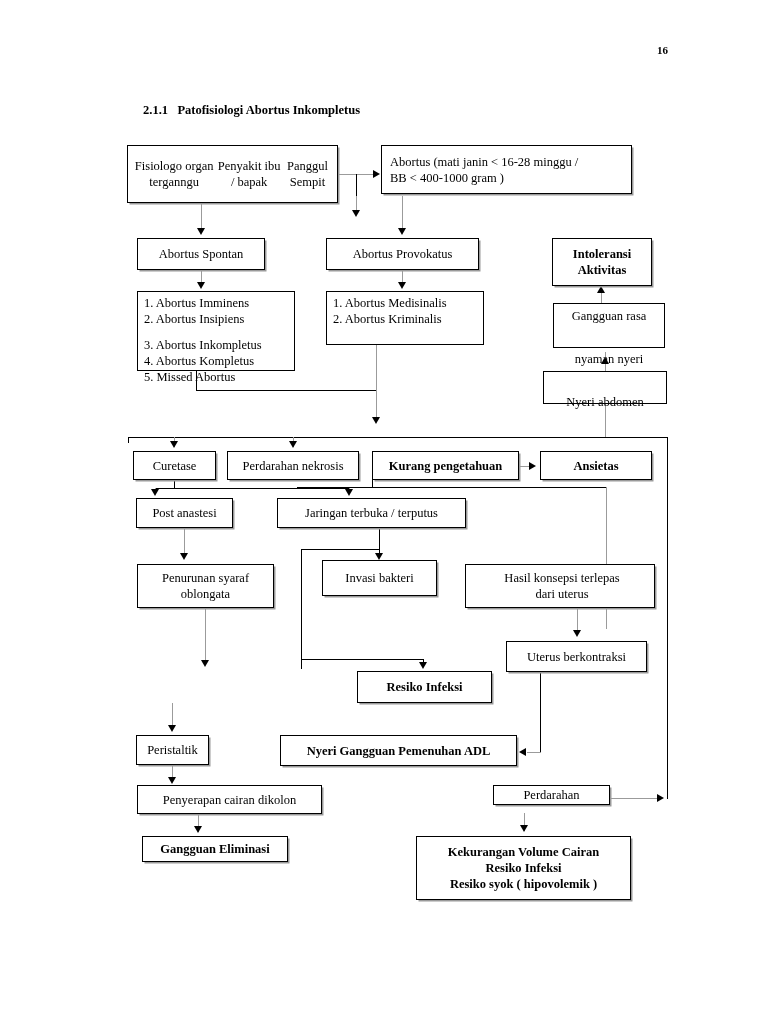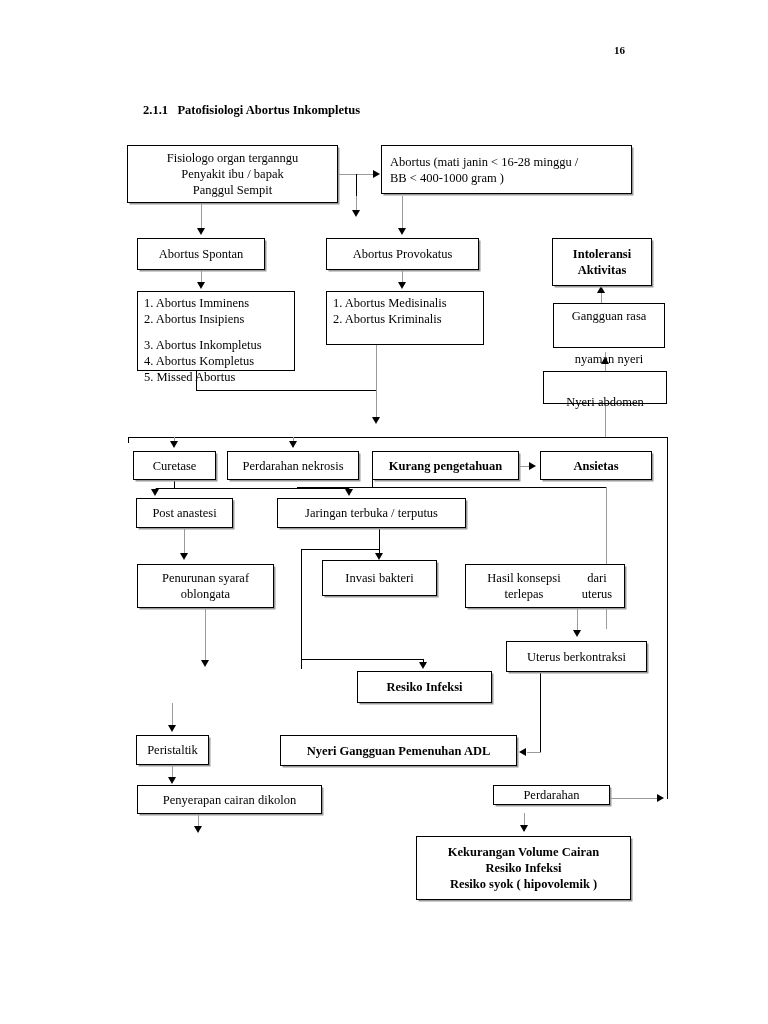--- a/index.html
+++ b/index.html
@@ -73,25 +73,25 @@
   .arw.down{border-left:4.6px solid transparent;border-right:4.6px solid transparent;border-top:7px solid #000;}
   .arw.up{border-left:4.6px solid transparent;border-right:4.6px solid transparent;border-bottom:7px solid #000;}
   .arw.right{border-top:4.6px solid transparent;border-bottom:4.6px solid transparent;border-left:7px solid #000;}
   .arw.left{border-top:4.6px solid transparent;border-bottom:4.6px solid transparent;border-right:7px solid #000;}
 </style>
 </head>
 <body>
 
 <div id="page">
 
-  <div class="pageno" style="left:614px;top:44px;">16</div>
+  <div class="pageno" style="left:657px;top:44px;">16</div>
 
   <div class="heading" style="left:143px;top:103px;">2.1.1   Patofisiologi Abortus Inkompletus</div>
 
-  <div class="box shadow" style="left:127px;top:145px;width:211px;height:58px;flex-direction:column;">
+  <div class="box shadow" style="left:127px;top:145px;width:211px;height:58px;flex-direction:row;">
     <span>Fisiologo organ terganngu</span>
     <span>Penyakit ibu / bapak</span>
     <span>Panggul Sempit</span>
   </div>
 
   <div class="box shadow" style="left:381px;top:145px;width:251px;height:49px;flex-direction:column;align-items:flex-start;text-align:left;padding-left:8px;">
     <span>Abortus (mati janin &lt; 16-28 minggu /</span>
     <span>BB &lt; 400-1000 gram )</span>
   </div>
 
@@ -136,38 +136,39 @@
 
   <div class="box shadow" style="left:277px;top:498px;width:189px;height:30px;">Jaringan terbuka / terputus</div>
 
   <div class="box shadow" style="left:137px;top:564px;width:137px;height:44px;flex-direction:column;">
     <span>Penurunan syaraf</span>
     <span>oblongata</span>
   </div>
 
   <div class="box shadow" style="left:322px;top:560px;width:115px;height:36px;">Invasi bakteri</div>
 
-  <div class="box shadow" style="left:465px;top:564px;width:160px;height:44px;flex-direction:row;padding-left:8px;">
+  <div class="box shadow" style="left:465px;top:564px;width:190px;height:44px;flex-direction:column;padding-left:8px;">
     <span>Hasil konsepsi terlepas</span>
     <span>dari uterus</span>
   </div>
 
   <div class="box shadow" style="left:506px;top:641px;width:141px;height:31px;">Uterus berkontraksi</div>
 
 
   <div class="box shadow bold" style="left:357px;top:671px;width:135px;height:32px;">Resiko Infeksi</div>
 
   <div class="box shadow" style="left:136px;top:735px;width:73px;height:30px;">Peristaltik</div>
 
   <div class="box shadow bold" style="left:280px;top:735px;width:237px;height:31px;">Nyeri Gangguan Pemenuhan ADL</div>
 
   <div class="box shadow" style="left:137px;top:785px;width:185px;height:29px;">Penyerapan cairan dikolon</div>
 
   <div class="box shadow" style="left:493px;top:785px;width:117px;height:20px;">Perdarahan</div>
 
+  <div class="box shadow bold" style="left:142px;top:836px;width:146px;height:26px;">Gangguan Eliminasi</div>
 
   <div class="box shadow bold" style="left:416px;top:836px;width:215px;height:64px;flex-direction:column;">
     <span>Kekurangan Volume Cairan</span>
     <span>Resiko Infeksi</span>
     <span>Resiko syok ( hipovolemik )</span>
   </div>
 
   <div class="ln h grey" style="left:338px;top:174px;width:38px;"></div>
   <div class="arw right" style="left:373px;top:170px;"></div>
 

